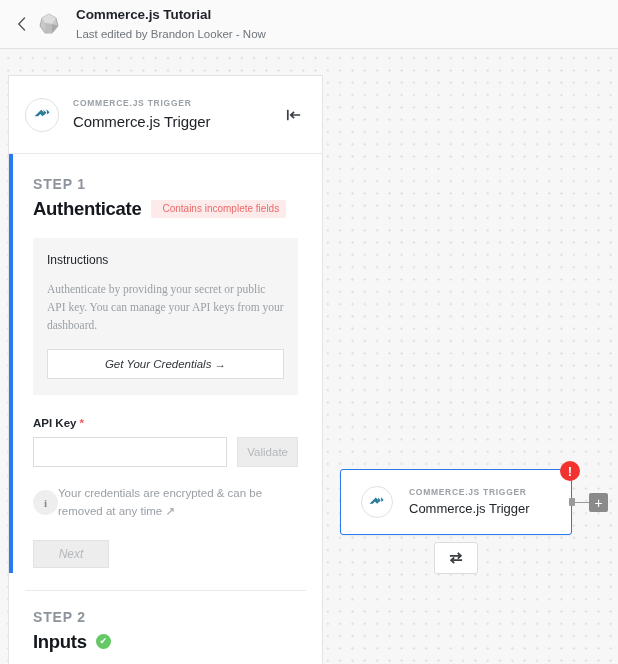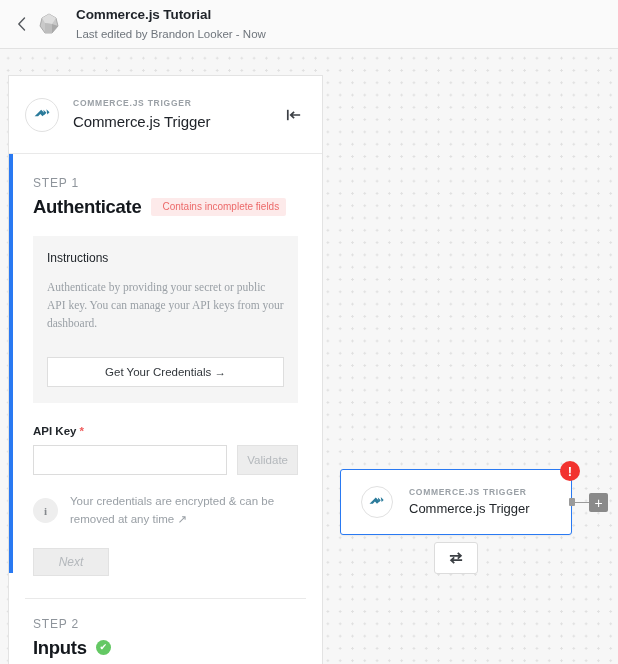--- a/index.html
+++ b/index.html
@@ -130,21 +130,21 @@
   }
 
   .panel-body { flex: 1; overflow: hidden; position: relative; }
   .accent {
     position: absolute; left: 0; top: 0;
     width: 4px; height: 419px; background: #2979f2;
   }
 
   .step { padding: 22px 24px 0 24px; }
   .step-label {
-    font-size: 12px; color: #8e949b; letter-spacing: 0.8px; font-weight: normal;
+    font-size: 14px; color: #8e949b; letter-spacing: 0.8px; font-weight: bold;
   }
   .step-head { display: flex; align-items: center; margin-top: 6px; }
   .step-title {
     font-size: 18.5px; font-weight: bold; color: #14181d; letter-spacing: -0.3px;
   }
   .badge-warn {
     margin-left: 10px; padding: 3px 7px 4px 11px;
     background: #fdeaea; color: #ec6a6a;
     font-size: 10px; border-radius: 2px; white-space: nowrap;
   }
@@ -155,24 +155,25 @@
   }
 
   .instructions {
     margin-top: 18px; background: #f5f5f5; padding: 15px 14px 16px 14px;
   }
   .instr-title { font-size: 12px; font-weight: normal; color: #21262b; }
   .instr-text {
     font-size: 11.5px; color: #9aa0a6; line-height: 1.55; margin-top: 14px; font-family: Liberation Serif, serif;
   }
   .cred-btn {
-    margin-top: 25px; width: 100%; height: 30px;
+    margin-top: 15px; width: 100%; height: 30px;
     background: #fff; border: 1px solid #dedede;
     font-size: 11.5px; color: #31363b; cursor: pointer;
     font-family: "Liberation Sans", sans-serif;
+    font-style: italic;
   }
 
   .field-label {
     margin-top: 22px; font-size: 11.5px; font-weight: bold; color: #21262b;
   }
   .req { color: #ef5b5b; margin-left: 3px; }
   .field-row { display: flex; margin-top: 8px; align-items: flex-start; }
   .api-input {
     width: 198px; height: 30px;
     border: 1px solid #dcdcdc; background: #fff;
@@ -188,21 +189,21 @@
 
   .enc-row { display: flex; align-items: center; margin-top: 18px; }
   .info-dot {
     width: 25px; height: 25px; border-radius: 50%;
     background: #eeeeee; color: #85898d;
     font-size: 11px; font-weight: bold;
     display: flex; align-items: center; justify-content: center; flex: none;
     font-family: "Liberation Serif", serif;
   }
   .enc-text {
-    margin-left: 12px; font-size: 11.5px; color: #9aa0a6; line-height: 1.5;
+    margin-left: 0; font-size: 11.5px; color: #9aa0a6; line-height: 1.5;
   }
 
   .next-btn {
     margin-top: 20px; width: 76px; height: 28px;
     background: #ededed; border: 1px solid #e2e2e2;
     color: #b4b8bc; font-size: 12px; cursor: default;
     font-family: "Liberation Sans", sans-serif;
     font-style: italic;
   }
 

